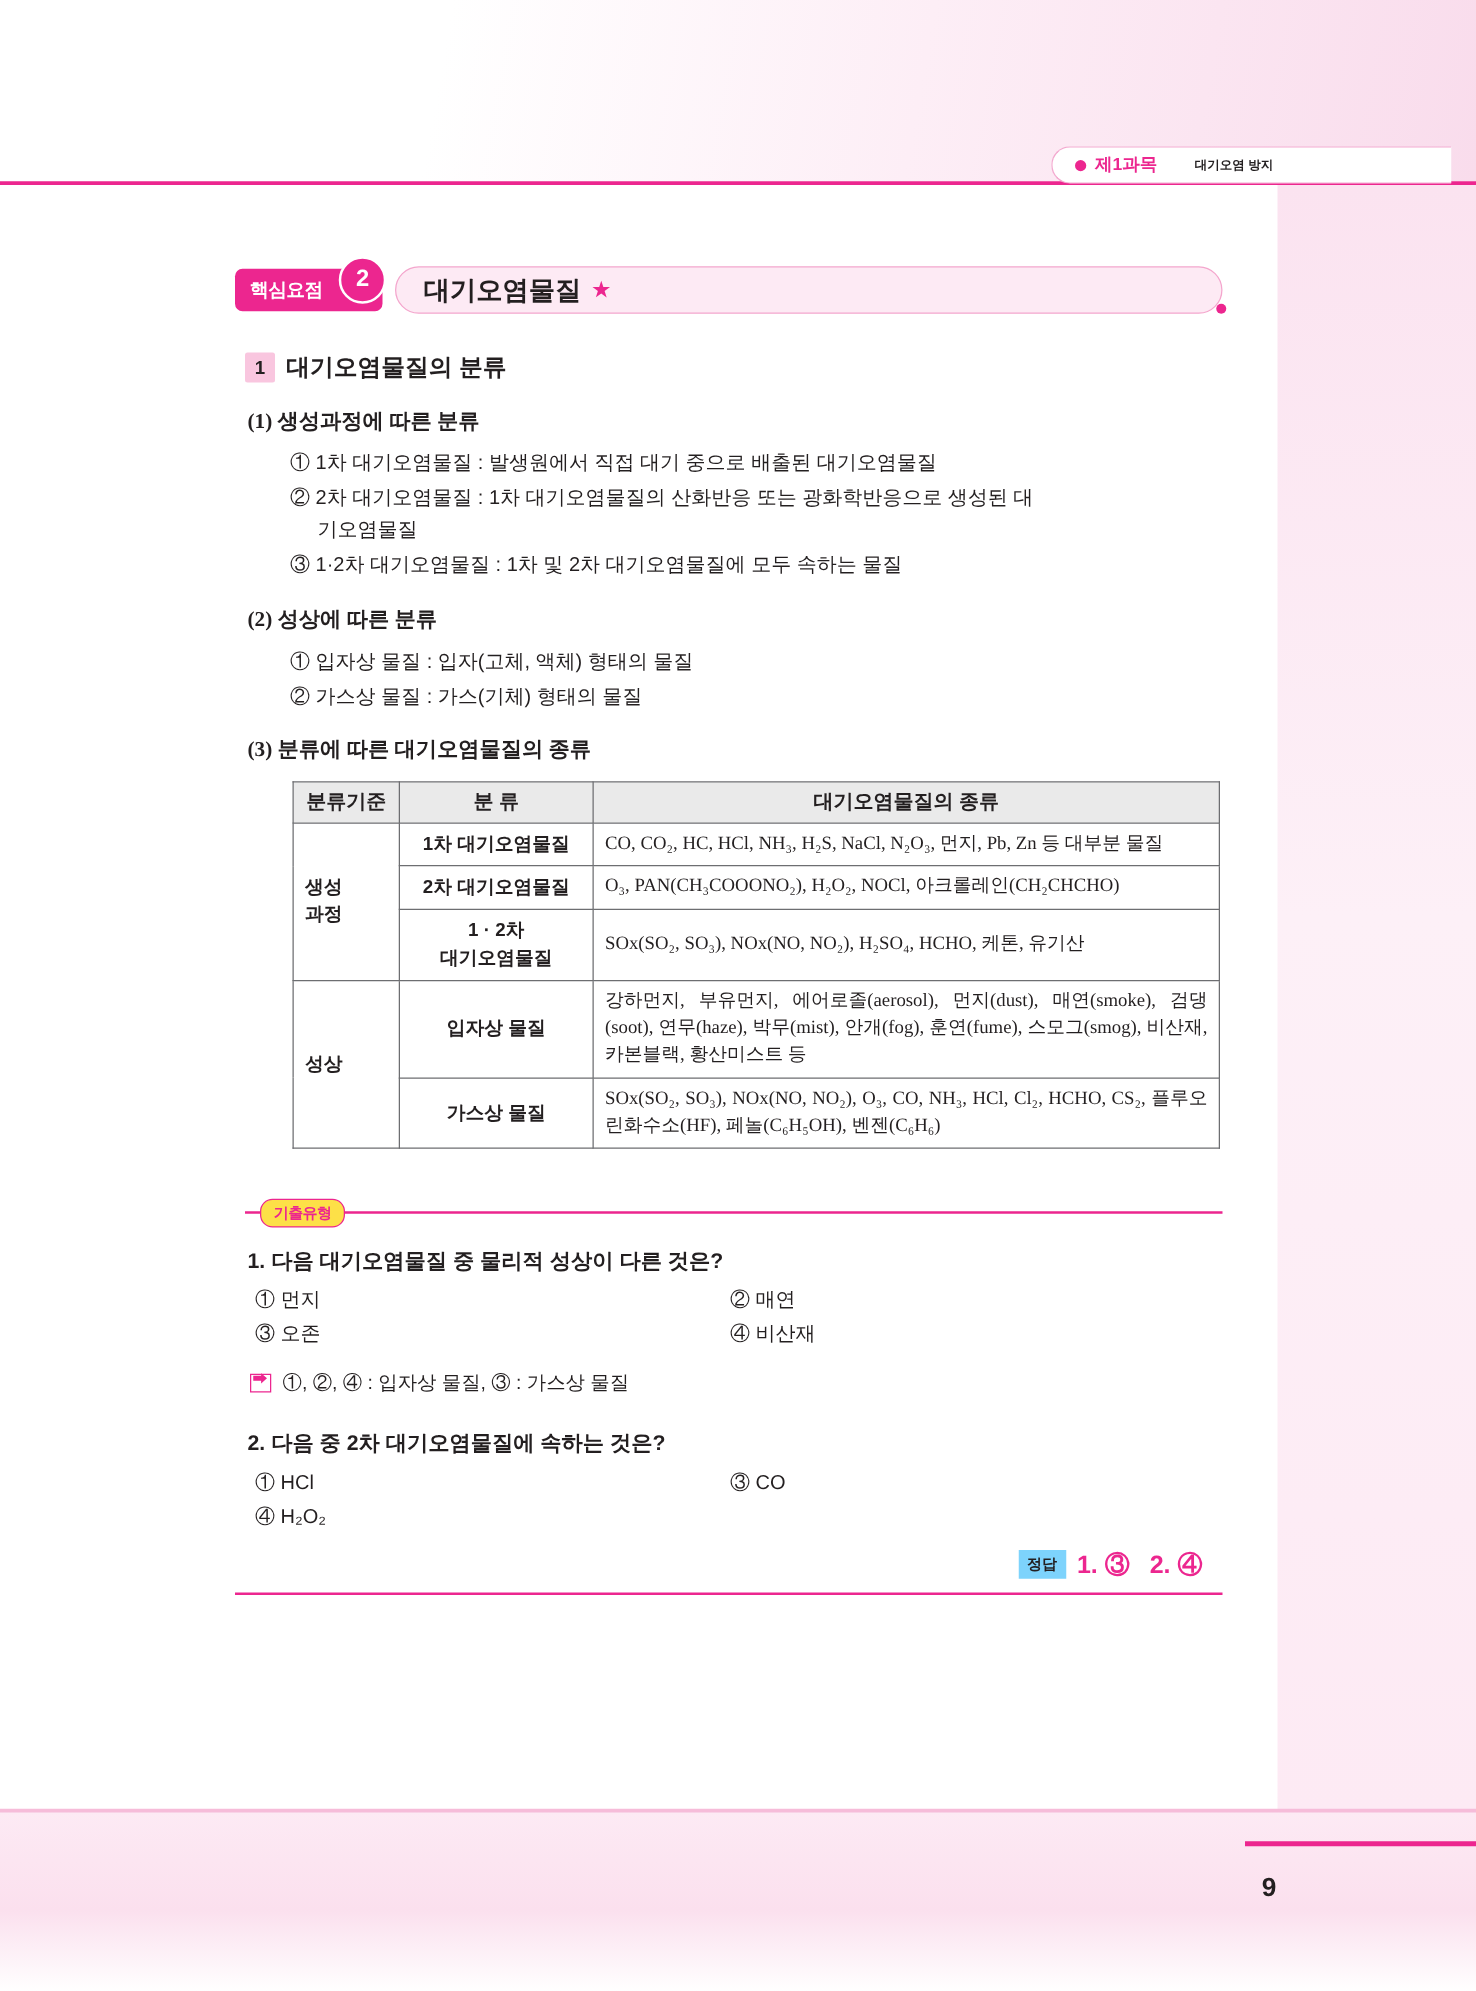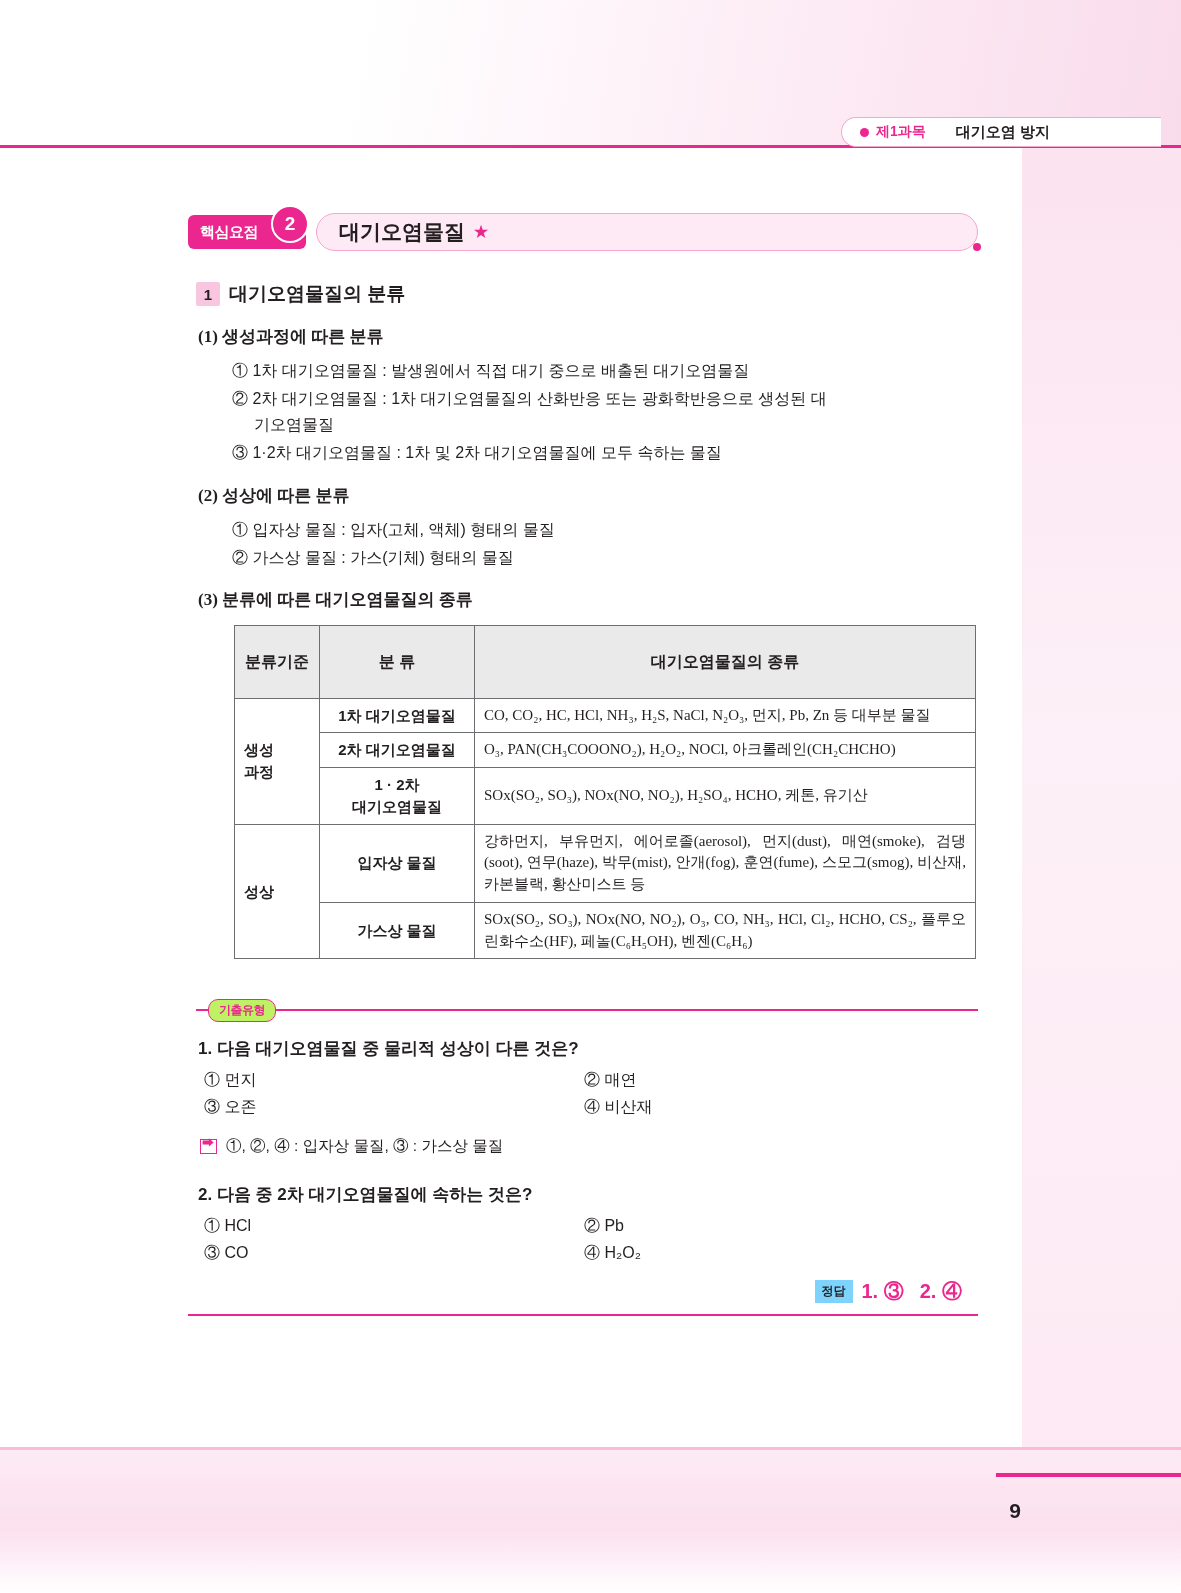--- a/index.html
+++ b/index.html
@@ -95,21 +95,21 @@
     margin-right: 7px;
     position: relative;
   }
   .runhead .subject {
     font-size: 14px;
     color: #ec268f;
     font-weight: bold;
     margin-right: 6px;
   }
   .runhead .title {
-    font-size: 15px;
+    font-size: 10px;
     color: #231f20;
     font-weight: bold;
     padding-left: 24px;
   }
 
   
   .content {
     position: absolute;
     left: 188px;
     top: 205px;
@@ -246,21 +246,21 @@
     font-size: 15px;
     color: #231f20;
     vertical-align: middle;
     line-height: 1.45;
   }
   table.ctab th {
     background: #eaeaea;
     font-weight: bold;
     text-align: center;
     font-size: 16px;
-    padding: 24px 6px;
+    padding: 4px 6px;
   }
   td.cat {
     text-align: left;
     font-weight: bold;
     font-size: 16px;
     width: 72px;
   }
   td.sub {
     text-align: center;
     font-weight: bold;
@@ -283,21 +283,21 @@
     position: absolute;
     left: 0; right: 0;
     top: 10px;
     height: 1.5px;
     background: #ec268f;
   }
   .past-tag {
     position: absolute;
     left: 12px;
     top: 0;
-    background: #bef264;
+    background: #fde047;
     border: 1.5px solid #ec268f;
     border-radius: 10px;
     color: #ec268f;
     font-size: 12px;
     font-weight: bold;
     padding: 2px 10px;
     letter-spacing: -0.5px;
   }
   .q {
     font-size: 17px;
@@ -469,21 +469,20 @@
       <div class="choice">④ 비산재</div>
     </div>
     <div class="answer-line">
       <span class="arrow-icon"></span>
       <span>①, ②, ④ : 입자상 물질, ③ : 가스상 물질</span>
     </div>
 
     <div class="q" style="margin-top:26px">2. 다음 중 2차 대기오염물질에 속하는 것은?</div>
     <div class="choices">
       <div class="choice">① HCl</div>
-      <div class="choice">② Pb</div>
       <div class="choice">③ CO</div>
       <div class="choice">④ H₂O₂</div>
     </div>
 
     <div class="answers">
       <div class="ans-box">
         <span class="ans-tag">정답</span>
         <span class="ans-val">1. ③</span>
         <span class="ans-val">2. ④</span>
       </div>

